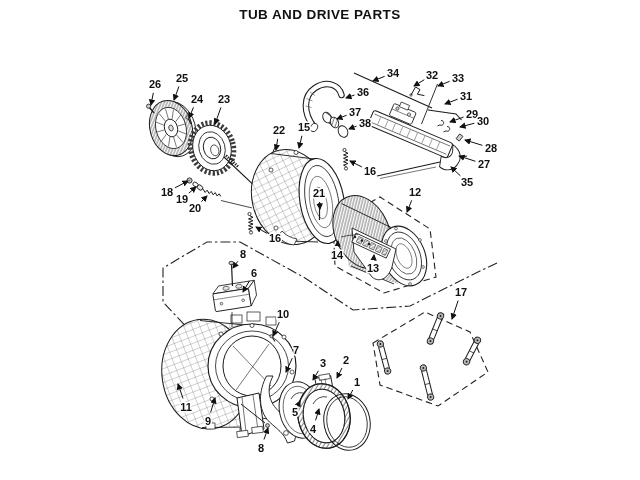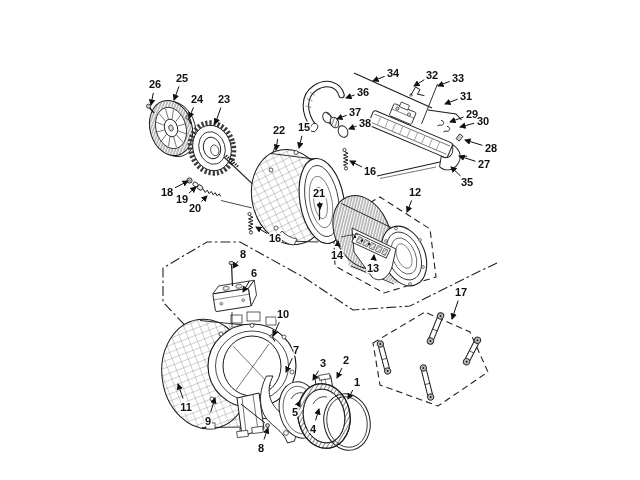--- a/index.html
+++ b/index.html
@@ -8,20 +8,21 @@
   .title{position:absolute;top:7px;left:0;width:100%;text-align:center;
          font-size:13.5px;font-weight:bold;letter-spacing:.4px;color:#111;}
   svg{position:absolute;left:0;top:0;}
   .callout-text{font-family:"Liberation Sans",sans-serif;font-size:11px;font-weight:bold;
                 fill:#111;paint-order:stroke;stroke:#ffffff;stroke-width:3px;}
 </style>
 </head>
 <body>
 
 <div class="stage">
+  <div class="title">TUB AND DRIVE PARTS</div>
 
   <svg id="art" width="640" height="480" viewBox="0 0 640 480">
     <defs>
       <marker id="arr" viewBox="0 0 10 10" refX="8.5" refY="5" markerWidth="6.5" markerHeight="6.5" orient="auto-start-reverse">
         <path d="M0,0 L10,5 L0,10 z" fill="#111"></path>
       </marker>
       <pattern id="pFine" patternUnits="userSpaceOnUse" width="2.8" height="2.8" patternTransform="rotate(38)">
         <rect width="2.8" height="2.8" fill="#ffffff"></rect>
         <line x1="1" y1="0" x2="1" y2="2.8" stroke="#474747" stroke-width="0.7"></line>
       </pattern>

